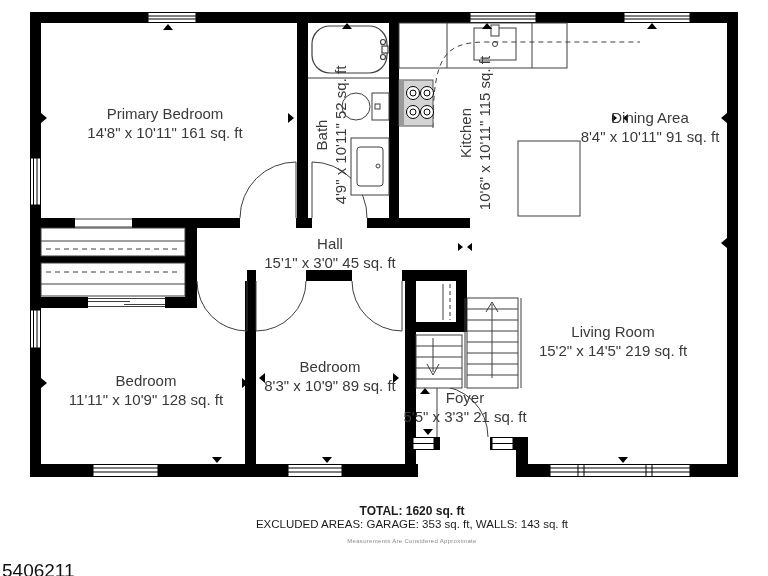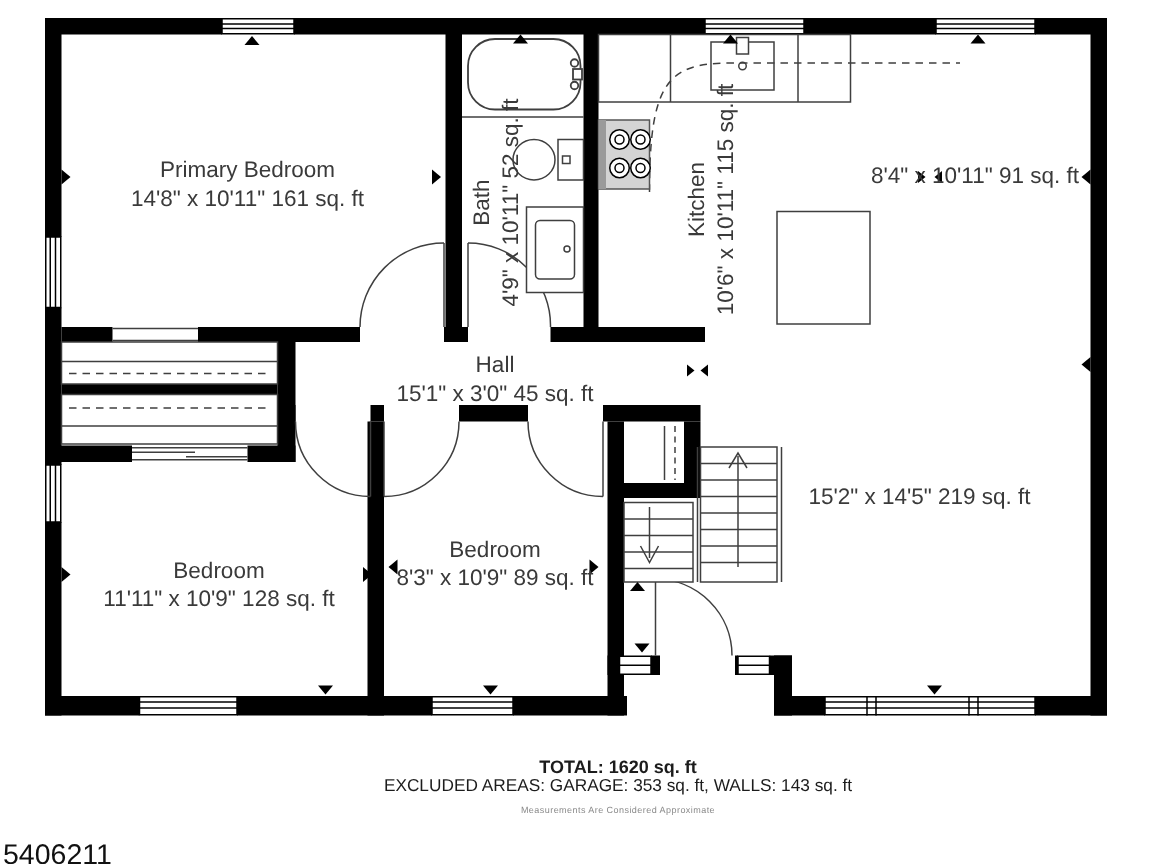--- a/index.html
+++ b/index.html
@@ -298,40 +298,46 @@
     <span class="nm">Bath</span>
     <span class="dm">4'9" x 10'11" 52 sq. ft</span>
   </div>
 
   <div class="label rot" style="left:382px;top:114px;width:185px;">
     <span class="nm">Kitchen</span>
     <span class="dm">10'6" x 10'11" 115 sq. ft</span>
   </div>
 
   <div class="label" style="left:555px;top:108px;width:190px;">
+    <span class="nm">Dining Area</span>
     <span class="dm">8'4" x 10'11" 91 sq. ft</span>
   </div>
 
   <div class="label" style="left:230px;top:234px;width:200px;text-align:center;">
     <span class="nm">Hall</span>
     <span class="dm">15'1" x 3'0" 45 sq. ft</span>
   </div>
 
   <div class="label" style="left:36px;top:371px;width:220px;">
     <span class="nm">Bedroom</span>
     <span class="dm">11'11" x 10'9" 128 sq. ft</span>
   </div>
 
   <div class="label" style="left:240px;top:357px;width:180px;">
     <span class="nm">Bedroom</span>
     <span class="dm">8'3" x 10'9" 89 sq. ft</span>
   </div>
 
+  <div class="label" style="left:355px;top:388px;width:220px;">
+    <span class="nm">Foyer</span>
+    <span class="dm">5'5" x 3'3" 21 sq. ft</span>
+  </div>
 
   <div class="label" style="left:503px;top:322px;width:220px;">
+    <span class="nm">Living Room</span>
     <span class="dm">15'2" x 14'5" 219 sq. ft</span>
   </div>
 
   <div id="footer">
     <div class="total">TOTAL: 1620 sq. ft</div>
     <div class="ln">EXCLUDED AREAS: GARAGE: 353 sq. ft, WALLS: 143 sq. ft</div>
     <div class="disc">Measurements Are Considered Approximate</div>
   </div>
 
   <div id="listing-id">5406211</div>

